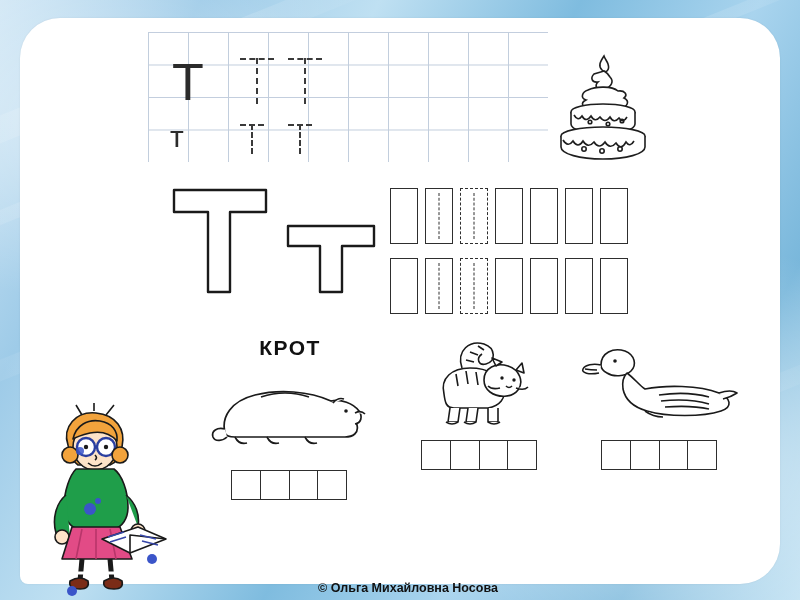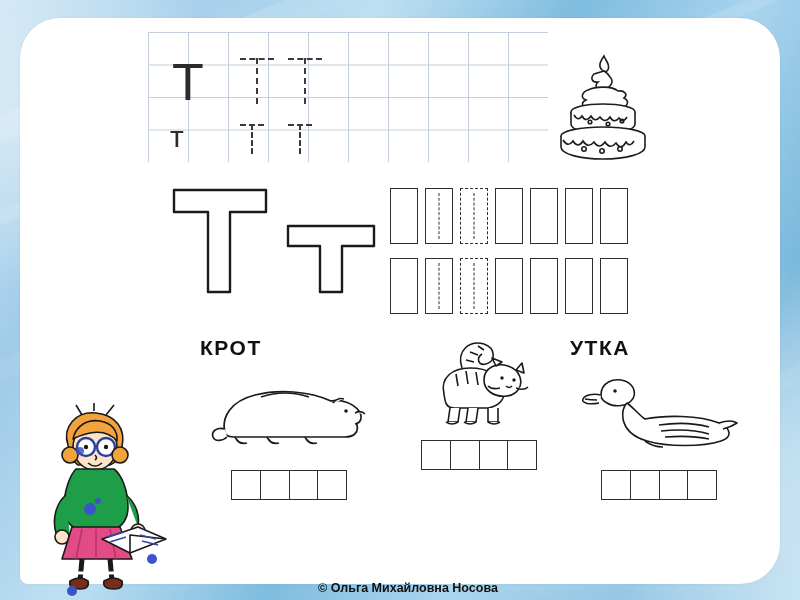--- a/index.html
+++ b/index.html
@@ -154,21 +154,21 @@
   #words {
     position: absolute;
     left: 120px;
     top: 318px;
     width: 560px;
     height: 200px;
   }
   .word-col {
     position: absolute;
     width: 180px;
-    text-align: left;
+    text-align: center;
   }
   .word-col.c1 { left: 60px; }
   .word-col.c2 { left: 250px; }
   .word-col.c3 { left: 430px; }
 
   .word-label {
     font-family: "Liberation Sans", sans-serif;
     font-weight: 700;
     font-size: 21px;
     letter-spacing: 1.5px;
@@ -369,21 +369,20 @@
         </div>
         <div class="boxrow">
           <div class="sq"></div>
           <div class="sq"></div>
           <div class="sq"></div>
           <div class="sq"></div>
         </div>
       </div>
 
       <div class="word-col c3">
-        <p class="word-label">УТКА</p>
         <div class="animal">
           <svg viewBox="0 0 170 90" width="170" height="90" fill="#fff" stroke="#1a1a1a" stroke-width="1.6" stroke-linejoin="round">
 
             <path d="M26 28 C26 16 38 10 50 14 C60 18 62 28 56 34 C50 40 38 40 32 36 C28 34 26 31 26 28Z"></path>
             <circle cx="40" cy="24" r="1.8" fill="#1a1a1a" stroke="none"></circle>
 
             <path d="M26 28 C18 26 10 28 8 32 C6 36 14 38 24 36"></path>
             <path d="M10 32 q6 1 12 1"></path>
 
             <path d="M52 36 C60 42 64 48 70 52 C90 48 124 48 144 56 C156 61 158 70 146 74 C128 80 92 80 72 74 C58 70 50 62 48 52 C47 45 49 39 52 36Z"></path>

